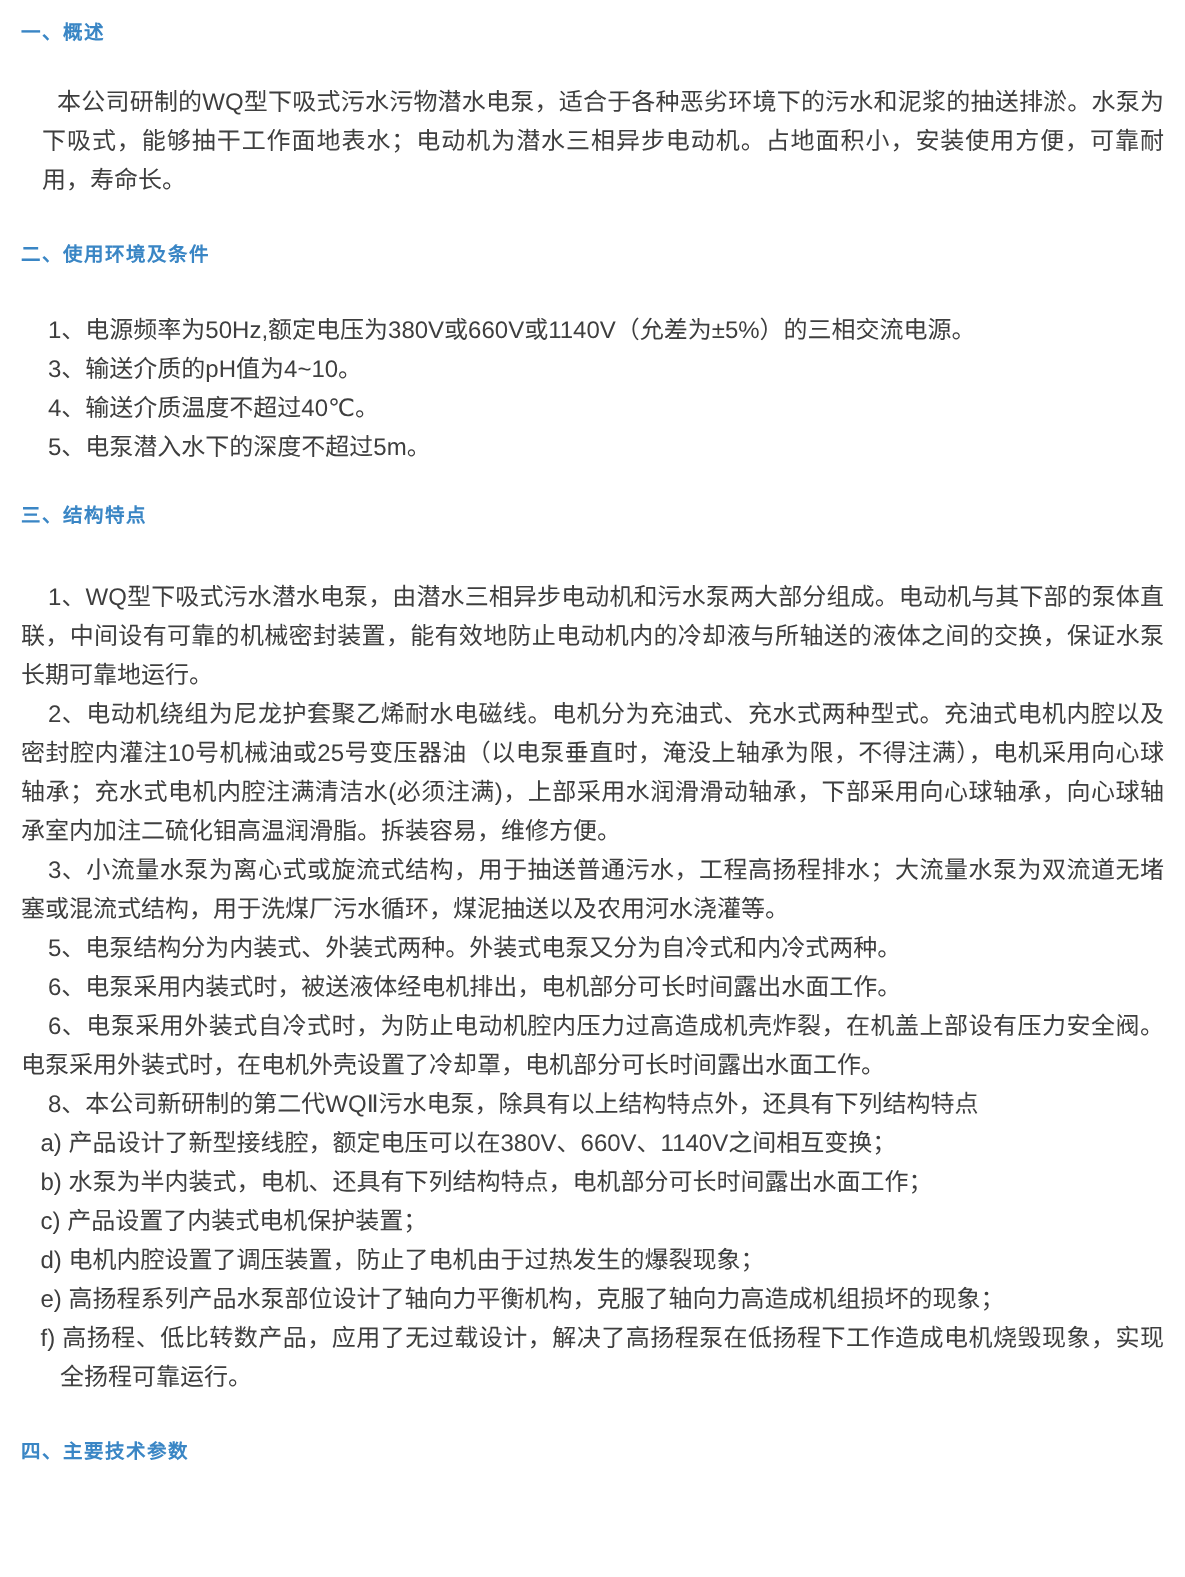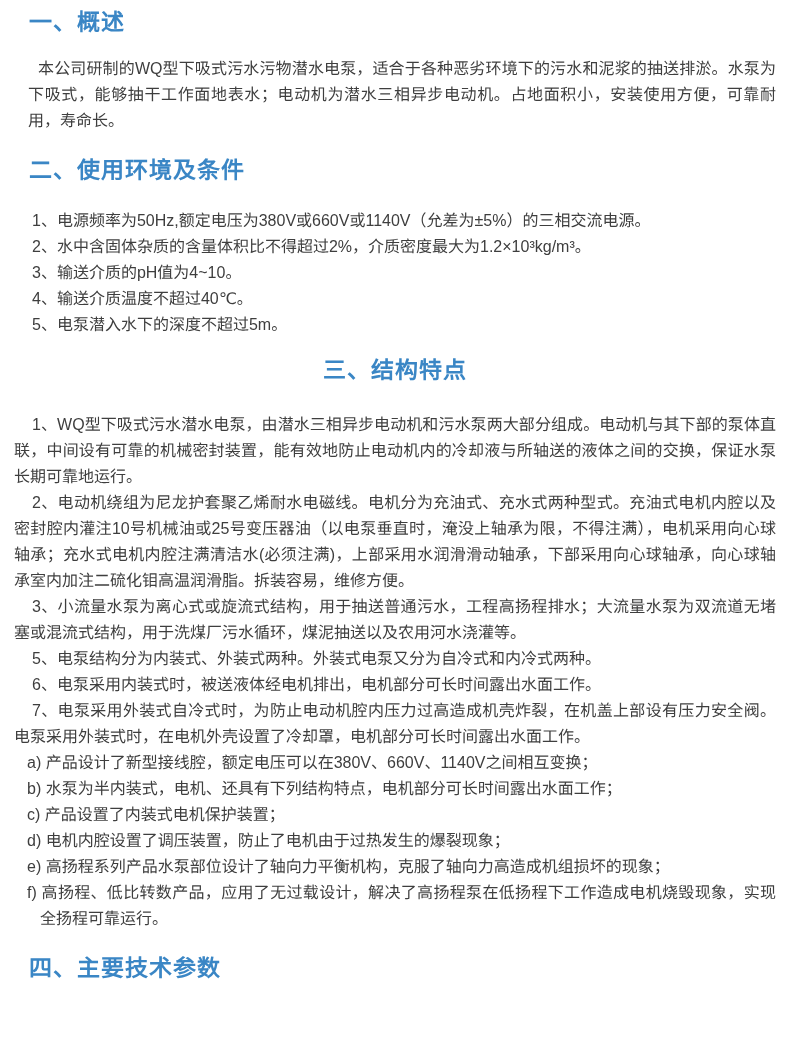--- a/index.html
+++ b/index.html
@@ -12,31 +12,31 @@
     min-height: 1051px;
     box-sizing: border-box;
     padding: 8px 14px 24px 14px;
     font-family: "Liberation Sans", "DejaVu Sans", sans-serif;
     font-size: 16px;
     line-height: 26px;
     color: #3e3e3e;
     text-align: justify;
   }
   .sec-heading {
-    font-size: 23px;
+    font-size: 13px;
     line-height: 24px;
     font-weight: bold;
     color: #3a86c5;
-    margin: 15px;
+    margin: 0;
     text-align: left;
     letter-spacing: 1px;
   }
   .heading-overview   { margin-top: 2px; }
   .heading-conditions { margin-top: 24px; }
-  .heading-features   { margin-top: 20px; text-align: center; }
+  .heading-features   { margin-top: 20px; }
   .heading-parameters { margin-top: 24px; }
 
   p { margin: 0; }
 
   .overview-body {
     margin: 22px 0 0 14px;
     text-indent: 10px;
   }
   .cond-list { margin-top: 26px; }
   .feat-list { margin-top: 30px; }
@@ -56,36 +56,36 @@
 
   <section>
     <h2 class="sec-heading heading-overview">一、概述</h2>
     <p class="overview-body">本公司研制的WQ型下吸式污水污物潜水电泵，适合于各种恶劣环境下的污水和泥浆的抽送排淤。水泵为下吸式，能够抽干工作面地表水；电动机为潜水三相异步电动机。占地面积小，安装使用方便，可靠耐用，寿命长。</p>
   </section>
 
   <section>
     <h2 class="sec-heading heading-conditions">二、使用环境及条件</h2>
     <div class="cond-list">
       <p class="cond-item">1、电源频率为50Hz,额定电压为380V或660V或1140V（允差为±5%）的三相交流电源。</p>
-      <p class="cond-item">2、水中含固体杂质的含量体积比不得超过2%，介质密度最大为1.2×10³kg/m³。</p>
       <p class="cond-item">3、输送介质的pH值为4~10。</p>
       <p class="cond-item">4、输送介质温度不超过40℃。</p>
       <p class="cond-item">5、电泵潜入水下的深度不超过5m。</p>
     </div>
   </section>
 
   <section>
     <h2 class="sec-heading heading-features">三、结构特点</h2>
     <div class="feat-list">
       <p class="feat-item">1、WQ型下吸式污水潜水电泵，由潜水三相异步电动机和污水泵两大部分组成。电动机与其下部的泵体直联，中间设有可靠的机械密封装置，能有效地防止电动机内的冷却液与所轴送的液体之间的交换，保证水泵长期可靠地运行。</p>
       <p class="feat-item">2、电动机绕组为尼龙护套聚乙烯耐水电磁线。电机分为充油式、充水式两种型式。充油式电机内腔以及密封腔内灌注10号机械油或25号变压器油（以电泵垂直时，淹没上轴承为限，不得注满），电机采用向心球轴承；充水式电机内腔注满清洁水(必须注满)，上部采用水润滑滑动轴承，下部采用向心球轴承，向心球轴承室内加注二硫化钼高温润滑脂。拆装容易，维修方便。</p>
       <p class="feat-item">3、小流量水泵为离心式或旋流式结构，用于抽送普通污水，工程高扬程排水；大流量水泵为双流道无堵塞或混流式结构，用于洗煤厂污水循环，煤泥抽送以及农用河水浇灌等。</p>
       <p class="feat-item">5、电泵结构分为内装式、外装式两种。外装式电泵又分为自冷式和内冷式两种。</p>
       <p class="feat-item">6、电泵采用内装式时，被送液体经电机排出，电机部分可长时间露出水面工作。</p>
-      <p class="feat-item">7、电泵采用外装式自冷式时，为防止电动机腔内压力过高造成机壳炸裂，在机盖上部设有压力安全阀。电泵采用外装式时，在电机外壳设置了冷却罩，电机部分可长时间露出水面工作。</p>
+      <p class="feat-item">6、电泵采用外装式自冷式时，为防止电动机腔内压力过高造成机壳炸裂，在机盖上部设有压力安全阀。电泵采用外装式时，在电机外壳设置了冷却罩，电机部分可长时间露出水面工作。</p>
+      <p class="feat-item">8、本公司新研制的第二代WQⅡ污水电泵，除具有以上结构特点外，还具有下列结构特点</p>
       <p class="letter-item">a) 产品设计了新型接线腔，额定电压可以在380V、660V、1140V之间相互变换；</p>
       <p class="letter-item">b) 水泵为半内装式，电机、还具有下列结构特点，电机部分可长时间露出水面工作；</p>
       <p class="letter-item">c) 产品设置了内装式电机保护装置；</p>
       <p class="letter-item">d) 电机内腔设置了调压装置，防止了电机由于过热发生的爆裂现象；</p>
       <p class="letter-item">e) 高扬程系列产品水泵部位设计了轴向力平衡机构，克服了轴向力高造成机组损坏的现象；</p>
       <p class="letter-item">f) 高扬程、低比转数产品，应用了无过载设计，解决了高扬程泵在低扬程下工作造成电机烧毁现象，实现全扬程可靠运行。</p>
     </div>
   </section>
 
   <section>

